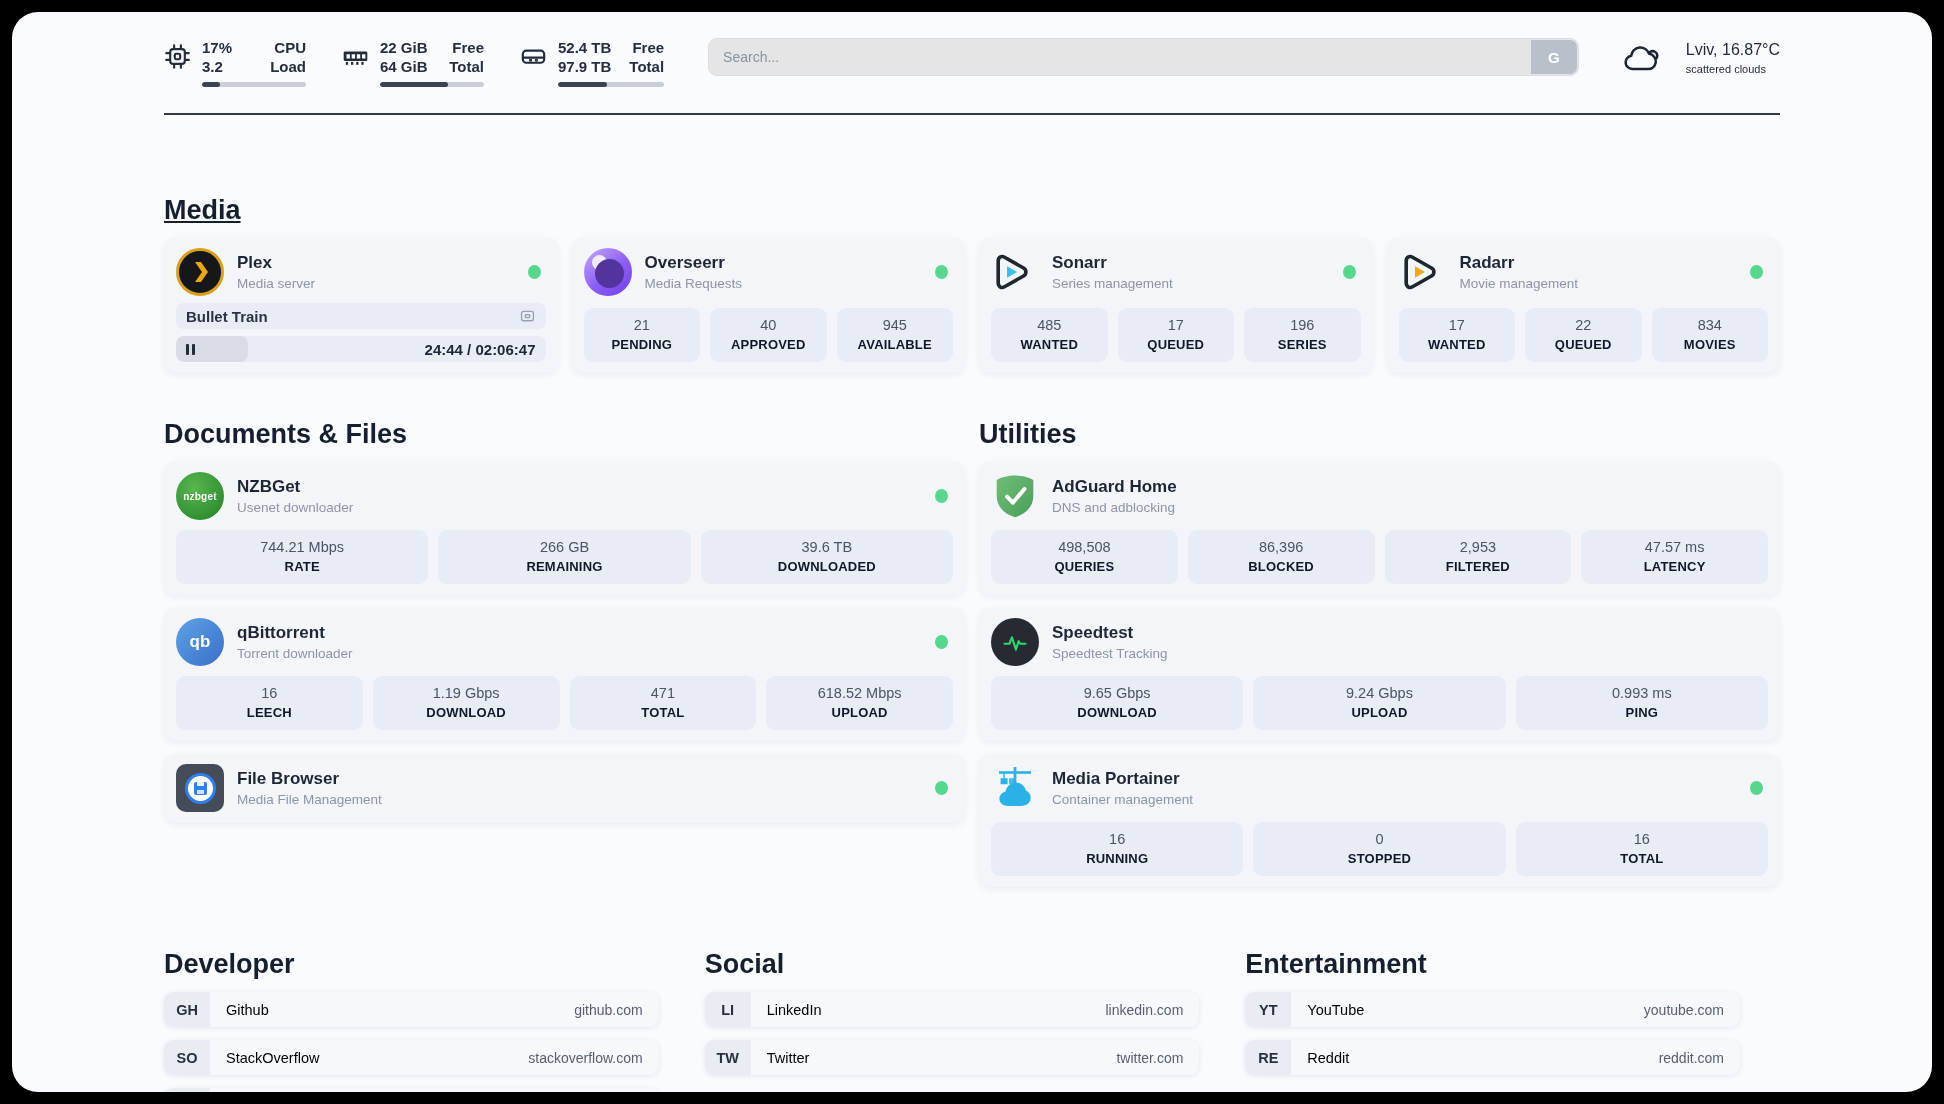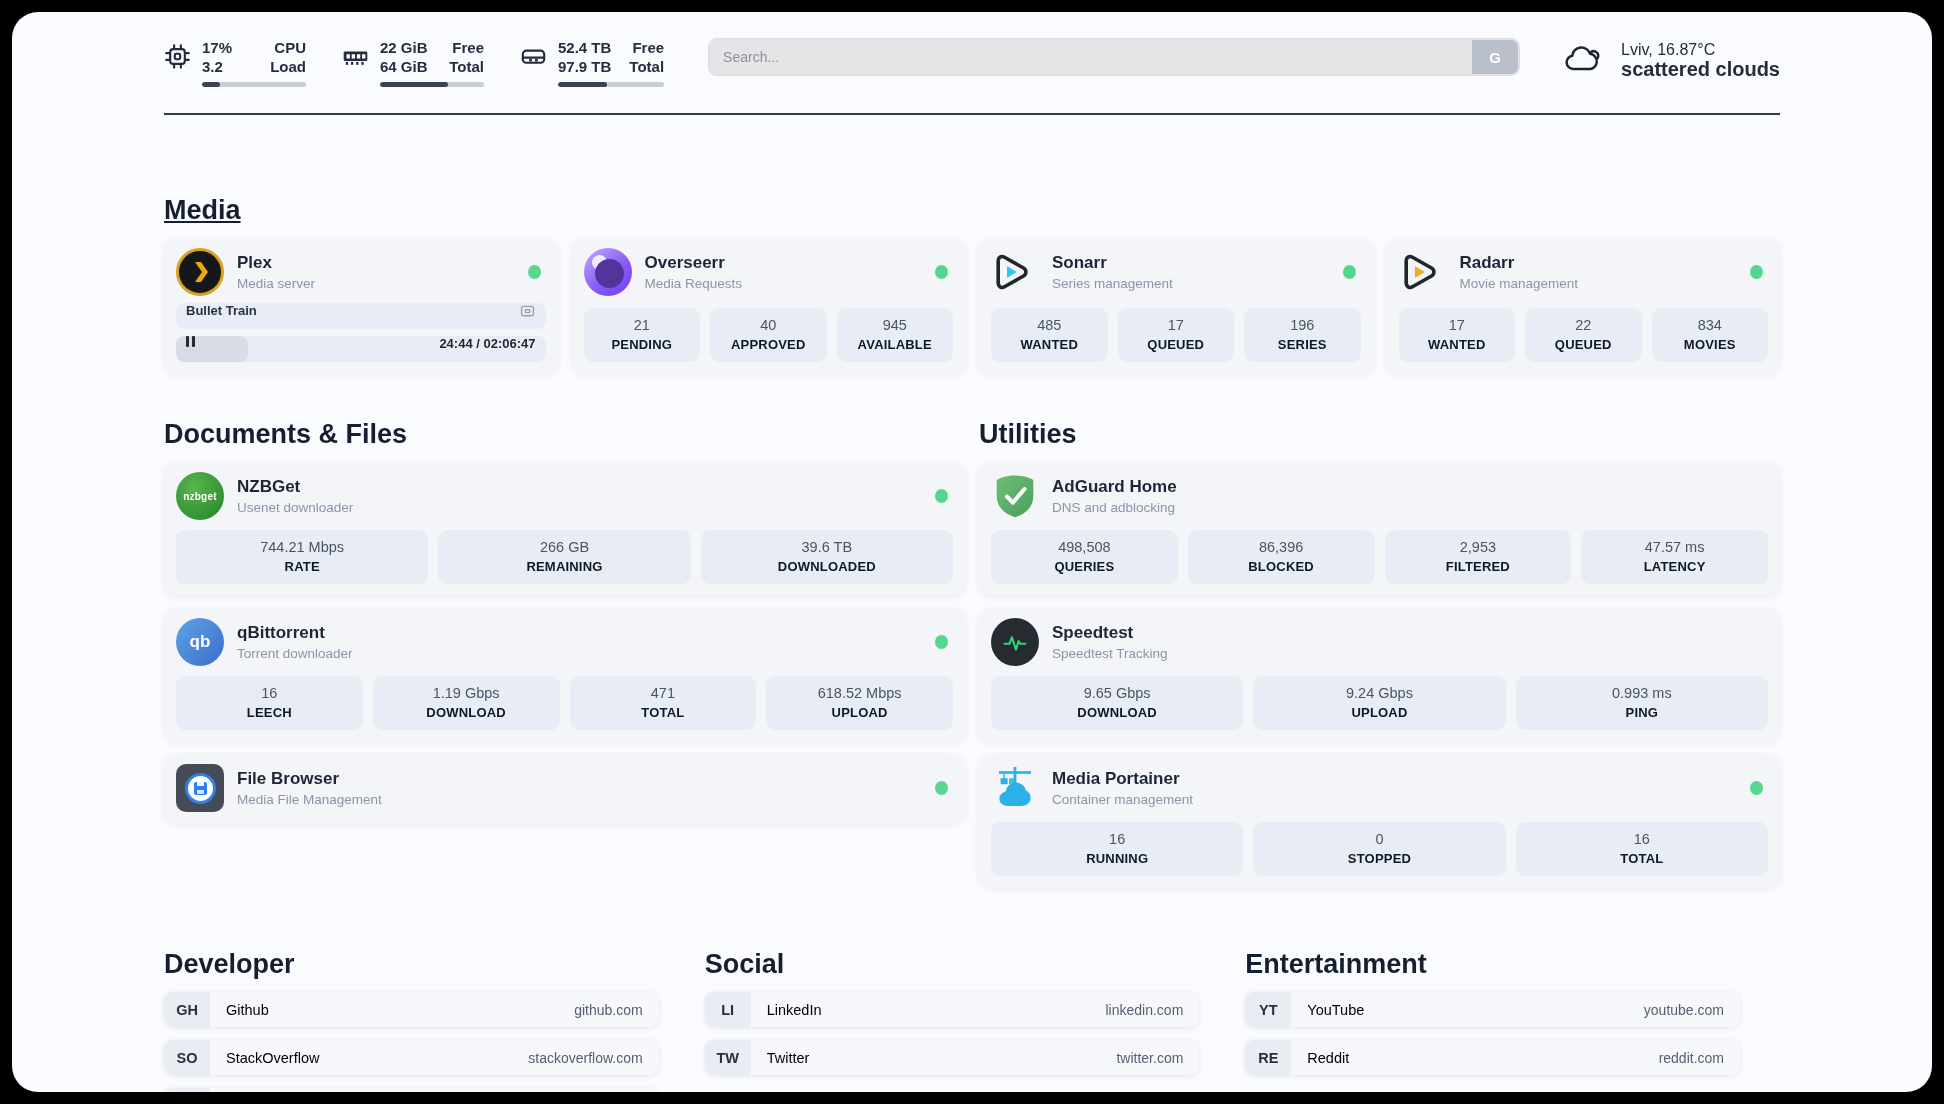--- a/index.html
+++ b/index.html
@@ -25,26 +25,26 @@
 
   .searchbar { position:relative; flex:1; margin:0 42px 0 44px; height:38px; }
   .search-input { width:100%; height:38px; border:1.5px solid #d8dde7; border-radius:9px;
                   background:#e5e5e5; padding:0 56px 0 14px; font-size:14px; color:#333;
                   font-family:"Liberation Sans", sans-serif; outline:none; }
   .search-input::placeholder { color:#8792a3; }
   .search-btn { position:absolute; right:2px; top:2px; bottom:2px; width:46px;
                 border:none; background:#b9c0ca; border-radius:0 7px 7px 0;
                 color:#fff; font-size:15px; font-weight:700; cursor:pointer;
                 font-family:"Liberation Sans", sans-serif; }
-  .weather { display:flex; align-items:center; gap:19px; margin-top:1px; }
+  .weather { display:flex; align-items:center; gap:25px; margin-top:1px; }
   .w-icon { width:40px; height:40px; }
   .w-icon svg { width:100%; height:100%; display:block; }
   .w-text { display:flex; flex-direction:column; }
   .w-main { font-size:16px; font-weight:500; color:#1f2838; line-height:21px; }
-  .w-sub  { font-size:20px; font-weight:700; color:#242d3d; line-height:19px; }
+  .w-sub  { font-size:11px; font-weight:400; color:#242d3d; line-height:19px; }
 
   .divider { margin-top:26px; border-top:2px solid #323a48; }
 
   
   .section-title { font-size:27px; font-weight:700; color:#161f30; line-height:31px; }
   .mt-media { margin-top:80px;text-decoration:underline; }
   .media-grid { display:grid; grid-template-columns:repeat(4,1fr); gap:14px; margin-top:12px; }
 
   .card { background:#f3f5f9; border-radius:12px; padding:10px 12px 11px 12px;
           box-shadow:0 2px 7px rgba(30,40,70,.07); display:flex; flex-direction:column;
@@ -58,22 +58,22 @@
                 border-radius:50%; background:#56d68f; flex:none; }
 
   .stats-row { display:flex; gap:10px; margin-top:auto; padding-top:10px; }
   .stat { flex:1; background:#e8ecf4; border-radius:9px; text-align:center; padding:8px 4px 9px; }
   .stat-value { font-size:14.5px; color:#4a5464; line-height:18px; }
   .stat-label { font-size:13px; font-weight:700; color:#0f1829; line-height:17px; margin-top:2px;
                 letter-spacing:.2px; }
 
   
   .media-row { background:#e8ecf4; border-radius:8px; height:26px; display:flex;
-               align-items:flex-start; padding:0 10px; margin-top:7px;
-               font-size:13px; font-weight:600; color:#2a3344; }
+               align-items:center; padding:0 10px; margin-top:7px;
+               font-size:15px; font-weight:600; color:#2a3344; }
   .mr-name { flex:1; }
   .mr-icon { width:17px; height:17px; }
   .mr-icon svg { width:100%; height:100%; display:block; }
   .media-row.progress { position:relative; overflow:hidden; padding:0 10px; }
   .pr-fill { position:absolute; left:0; top:0; bottom:0; background:#d8dce5; border-radius:8px; }
   .pause { position:relative; display:flex; gap:3px; width:14px; z-index:1; cursor:pointer; }
   .pause i { display:block; width:3px; height:11px; background:#222b3a; border-radius:1px; }
   .pr-time { position:relative; margin-left:auto; z-index:1; font-weight:700; color:#1d2636; }
 
   

